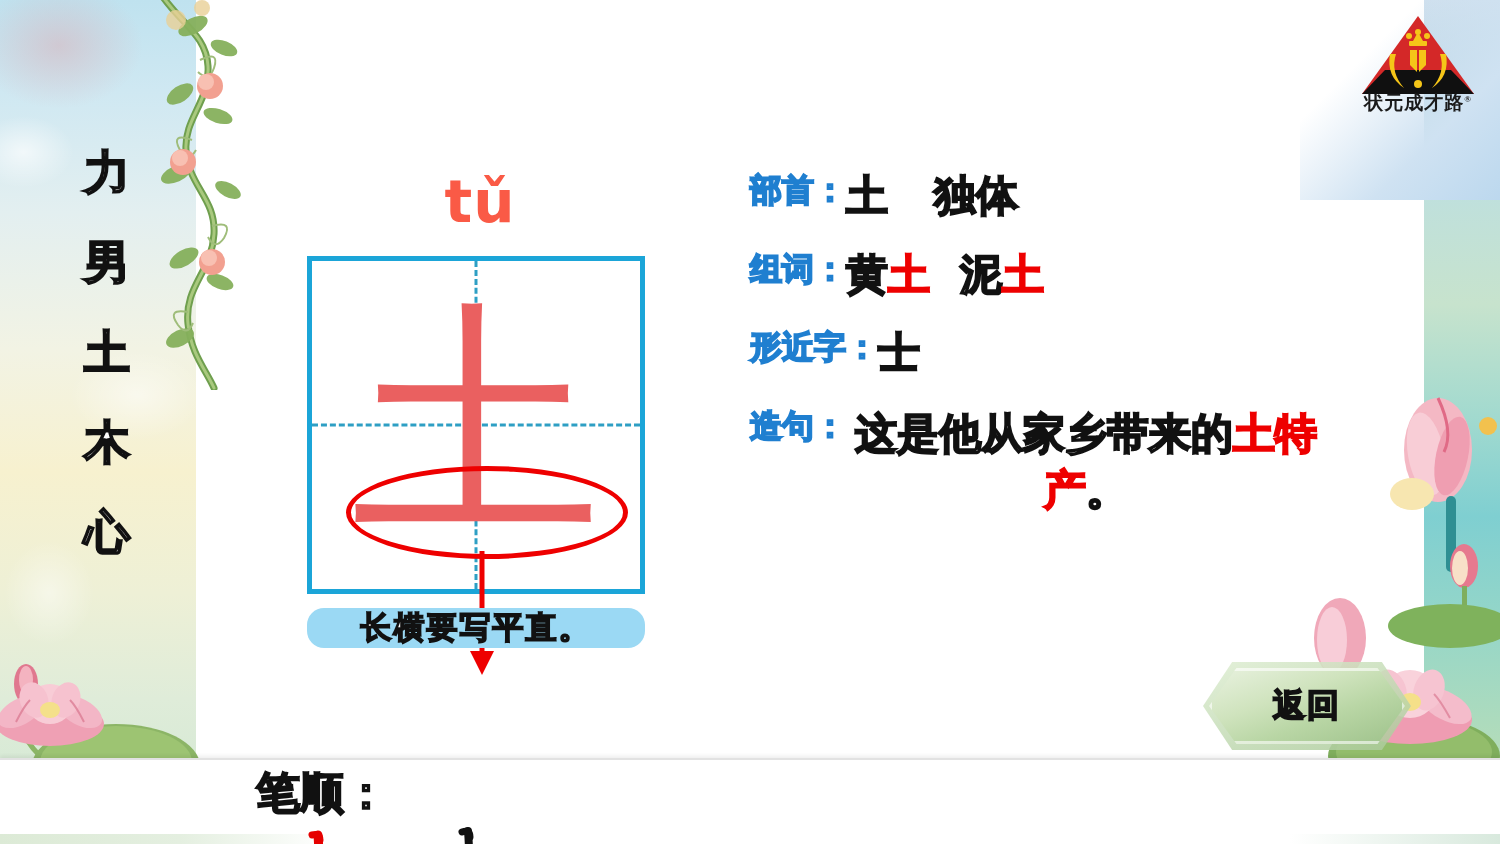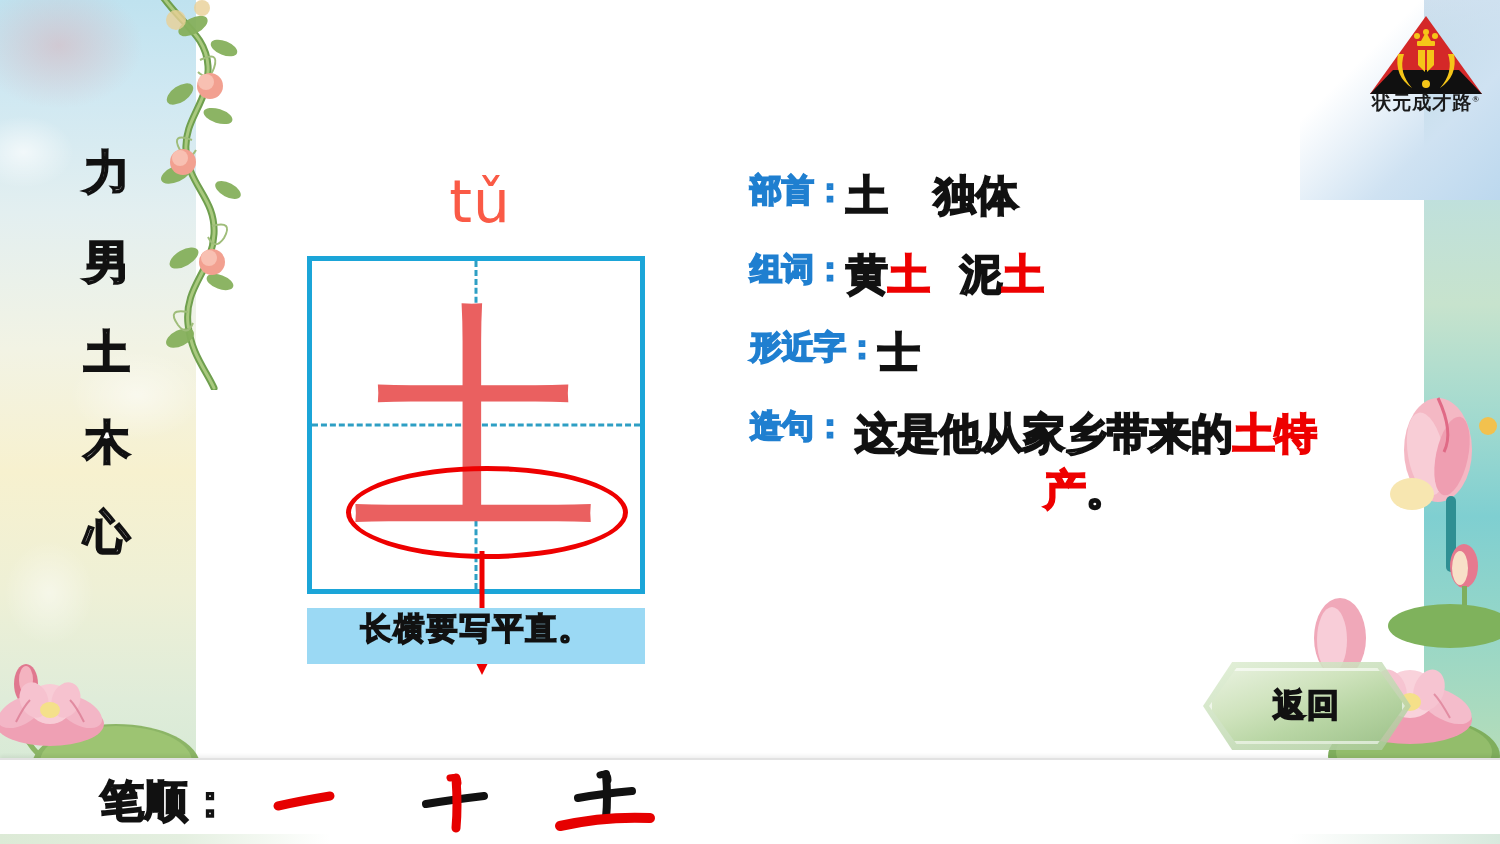--- a/index.html
+++ b/index.html
@@ -70,21 +70,21 @@
 
   
   .vine { position: absolute; left: 88px; top: -10px; width: 200px; height: 400px; }
 
   
   .lotus-bl { position: absolute; left: -12px; bottom: 28px; width: 230px; height: 210px; }
   .lotus-br { position: absolute; right: 0px; bottom: 40px; width: 190px; height: 230px; }
   .lotus-mr { position: absolute; right: 0px; top: 390px; width: 120px; height: 260px; }
 
   
-  .logo { position: absolute; right: 8px; top: 10px; width: 132px; height: 108px; }
+  .logo { position: absolute; right: 16px; top: 10px; width: 132px; height: 108px; }
   .logo-text {
     position: absolute; left: 0; bottom: 2px; width: 132px;
     text-align: center;
     font-family: "Liberation Serif", serif;
     font-weight: bold;
     font-size: 19px;
     color: #1a1a1a;
     letter-spacing: 1px;
     white-space: nowrap;
   }
@@ -106,21 +106,21 @@
     -webkit-text-stroke: 2px #111;
     text-shadow: 0 0 0 #111;
     line-height: 1;
   }
 
   
   .pinyin {
     position: absolute; left: 310px; top: 168px;
     width: 340px; text-align: center;
     font-family: "DejaVu Sans", sans-serif;
-    font-weight: normal;
+    font-weight: bold;
     font-size: 58px;
     color: #fa5a46;
     letter-spacing: 1px;
   }
 
   .grid-box {
     position: absolute; left: 307px; top: 256px;
     width: 338px; height: 338px;
     border: 5px solid #1ba5d8;
     background: #ffffff;
@@ -154,23 +154,23 @@
     left: 34px; top: 205px;
     width: 282px; height: 93px;
     border: 5px solid #ee0000;
     border-radius: 50%;
     pointer-events: none;
   }
   .down-arrow { position: absolute; left: 150px; top: 290px; width: 40px; height: 125px; }
 
   .caption {
     position: absolute; left: 307px; top: 608px;
-    width: 338px; height: 56px;
+    width: 338px; height: 40px;
     background: #9bd9f4;
-    display: flex; justify-content: center;
+    display: flex; align-items: center; justify-content: center; border-radius: 17px;
   }
   .caption span {
     font-family: "Liberation Serif", serif;
     font-size: 31px;
     font-weight: bold;
     color: #ffffff;
     -webkit-text-stroke: 1.6px #111;
     letter-spacing: 2px;
     white-space: nowrap;
   }
@@ -241,20 +241,21 @@
     color: #ffffff;
     -webkit-text-stroke: 2px #111;
     letter-spacing: 2px;
   }
 
   
   .stroke-order {
     position: absolute; left: 100px; bottom: 6px;
     display: flex; align-items: center;
     height: 74px;
+    flex-direction: column;
   }
   .so-label {
     font-family: "Liberation Serif", serif;
     font-size: 44px; font-weight: bold;
     color: #ffffff;
     -webkit-text-stroke: 2px #111;
     white-space: nowrap;
     margin-right: 6px;
   }
   .so-steps { display: flex; align-items: center; }

